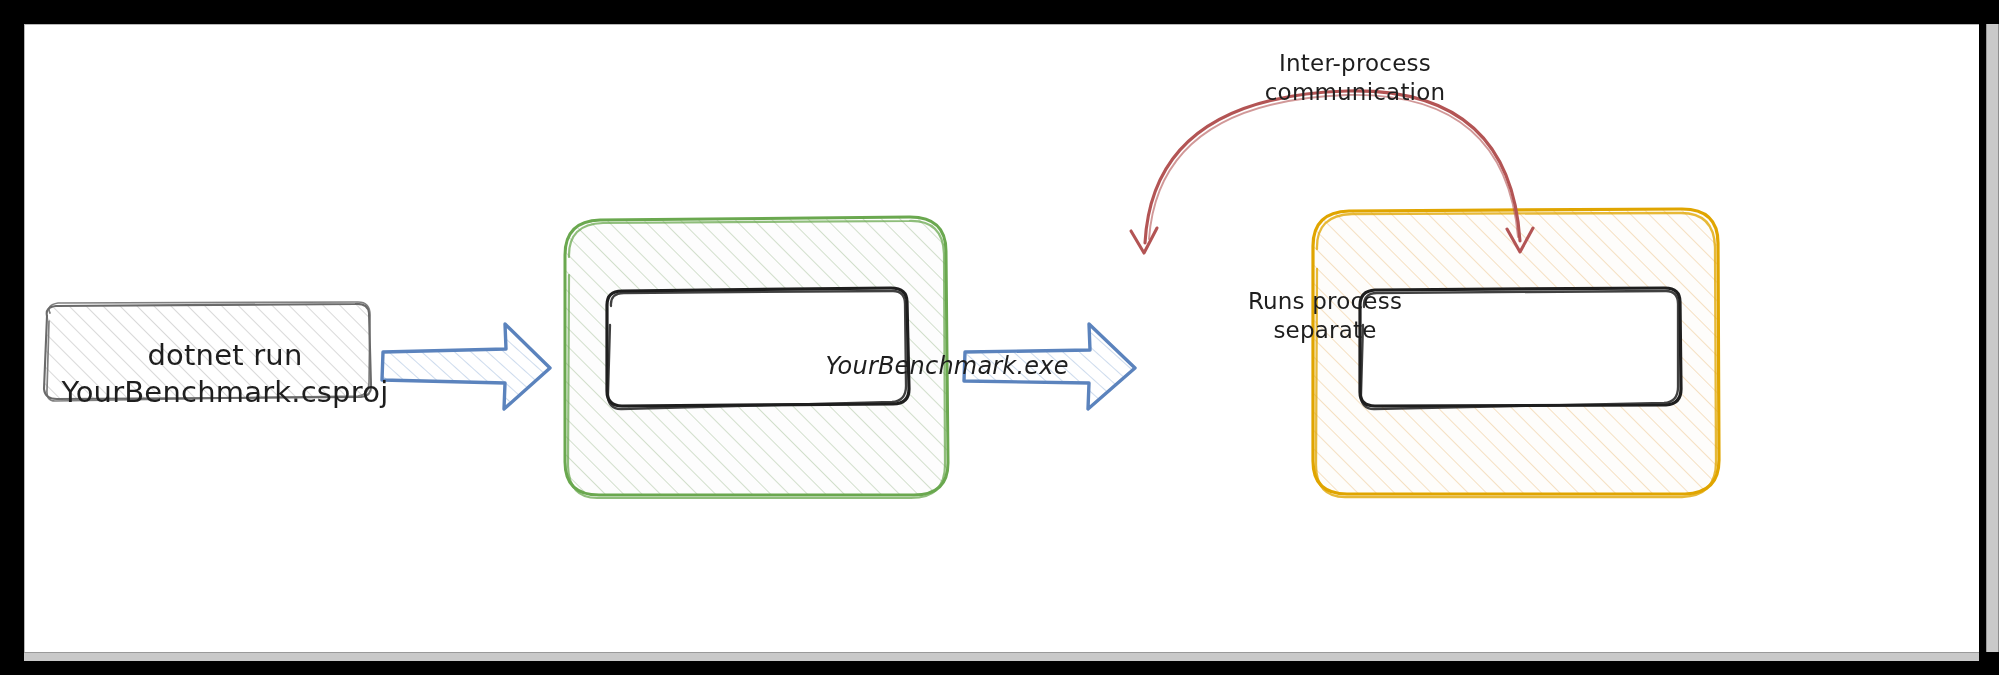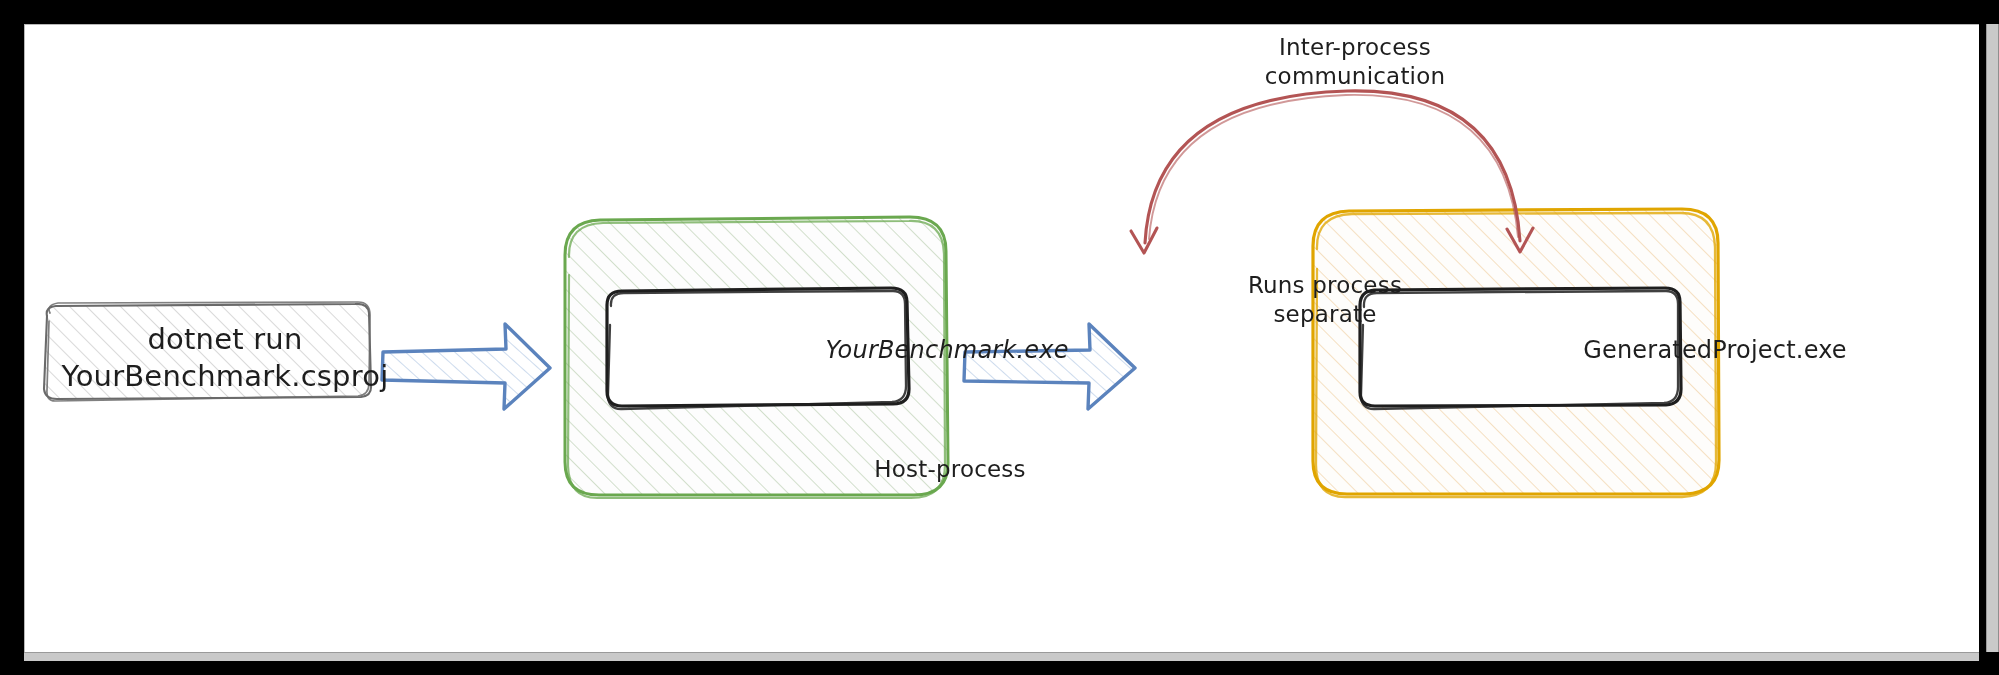--- a/index.html
+++ b/index.html
@@ -74,20 +74,21 @@
   
   .lbl {
     position: absolute;
     color: #1e1e1e;
     font-family: "DejaVu Sans", sans-serif;
     text-align: center;
     line-height: 1.26;
     white-space: pre;
     letter-spacing: 0.2px;
     user-select: none;
+    margin-top: 16px;
   }
   .lbl-md { font-size: 23px; }
 
   #txt-cmd {
     left: 35px; top: 296px; width: 330px;
     font-size: 29px;
   }
   #txt-runs-host {
     left: 345px; top: 258px; width: 230px;
   }
@@ -210,23 +211,21 @@
 
       <div class="lbl" id="txt-cmd"><span>dotnet run</span><br><span>YourBenchmark.csproj</span></div>
 
 
       <div class="lbl lbl-md" id="txt-ipc"><span>Inter-process</span><br><span>communication</span></div>
 
       <div class="lbl lbl-md" id="txt-runs-sep"><span>Runs process</span><br><span>separate</span></div>
 
       <div class="lbl" id="txt-yourbench">YourBenchmark.exe</div>
 
-      <div class="lbl lbl-md" id="txt-host-process">Host-process</div>
-
-      <div class="lbl" id="txt-genproj">GeneratedProject.exe</div>
+
 
 
     </div>
   </div>
 
   <div id="v-scroll"></div>
   <div id="h-scroll"></div>
 
 </div>
 

